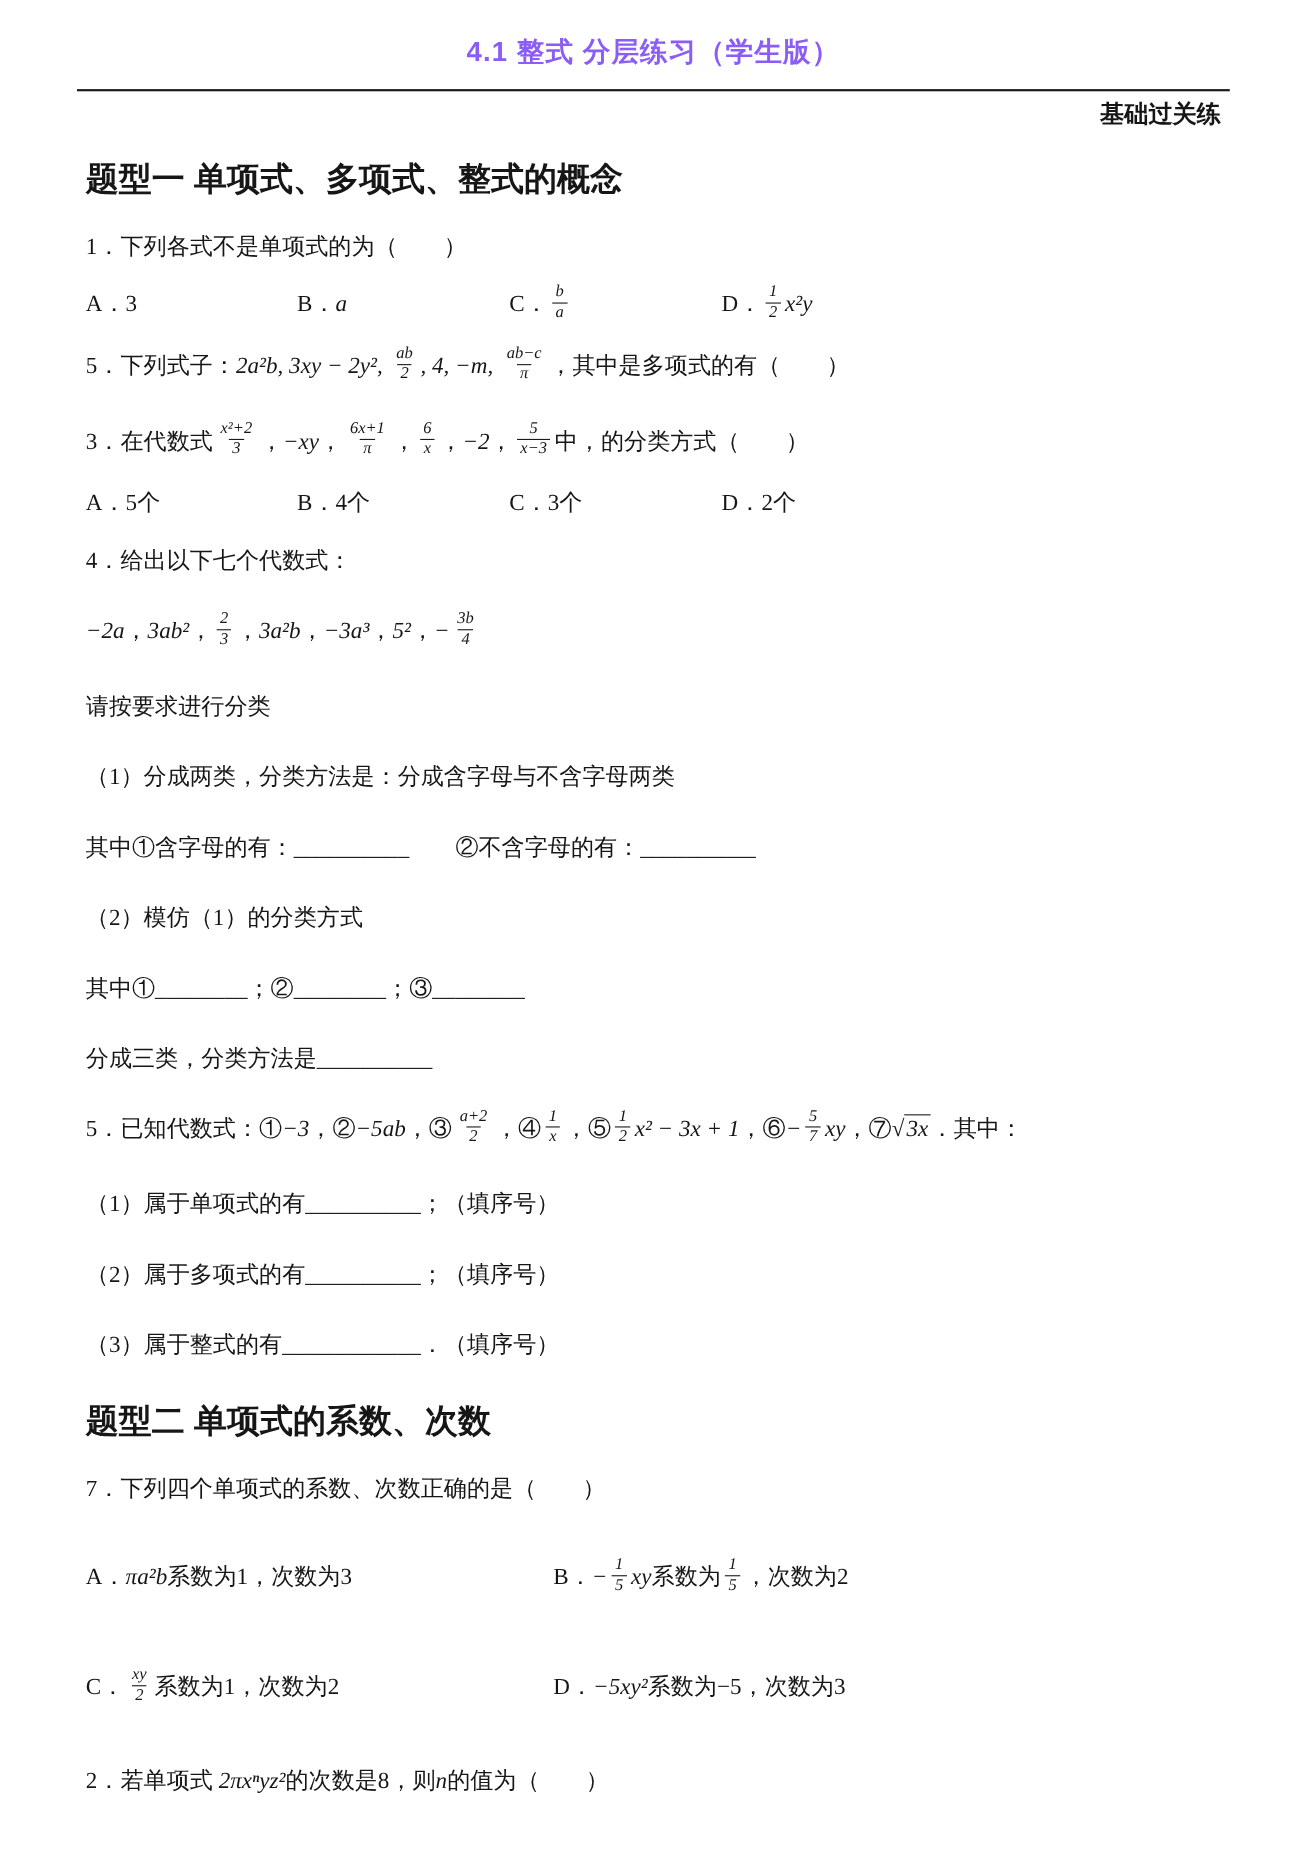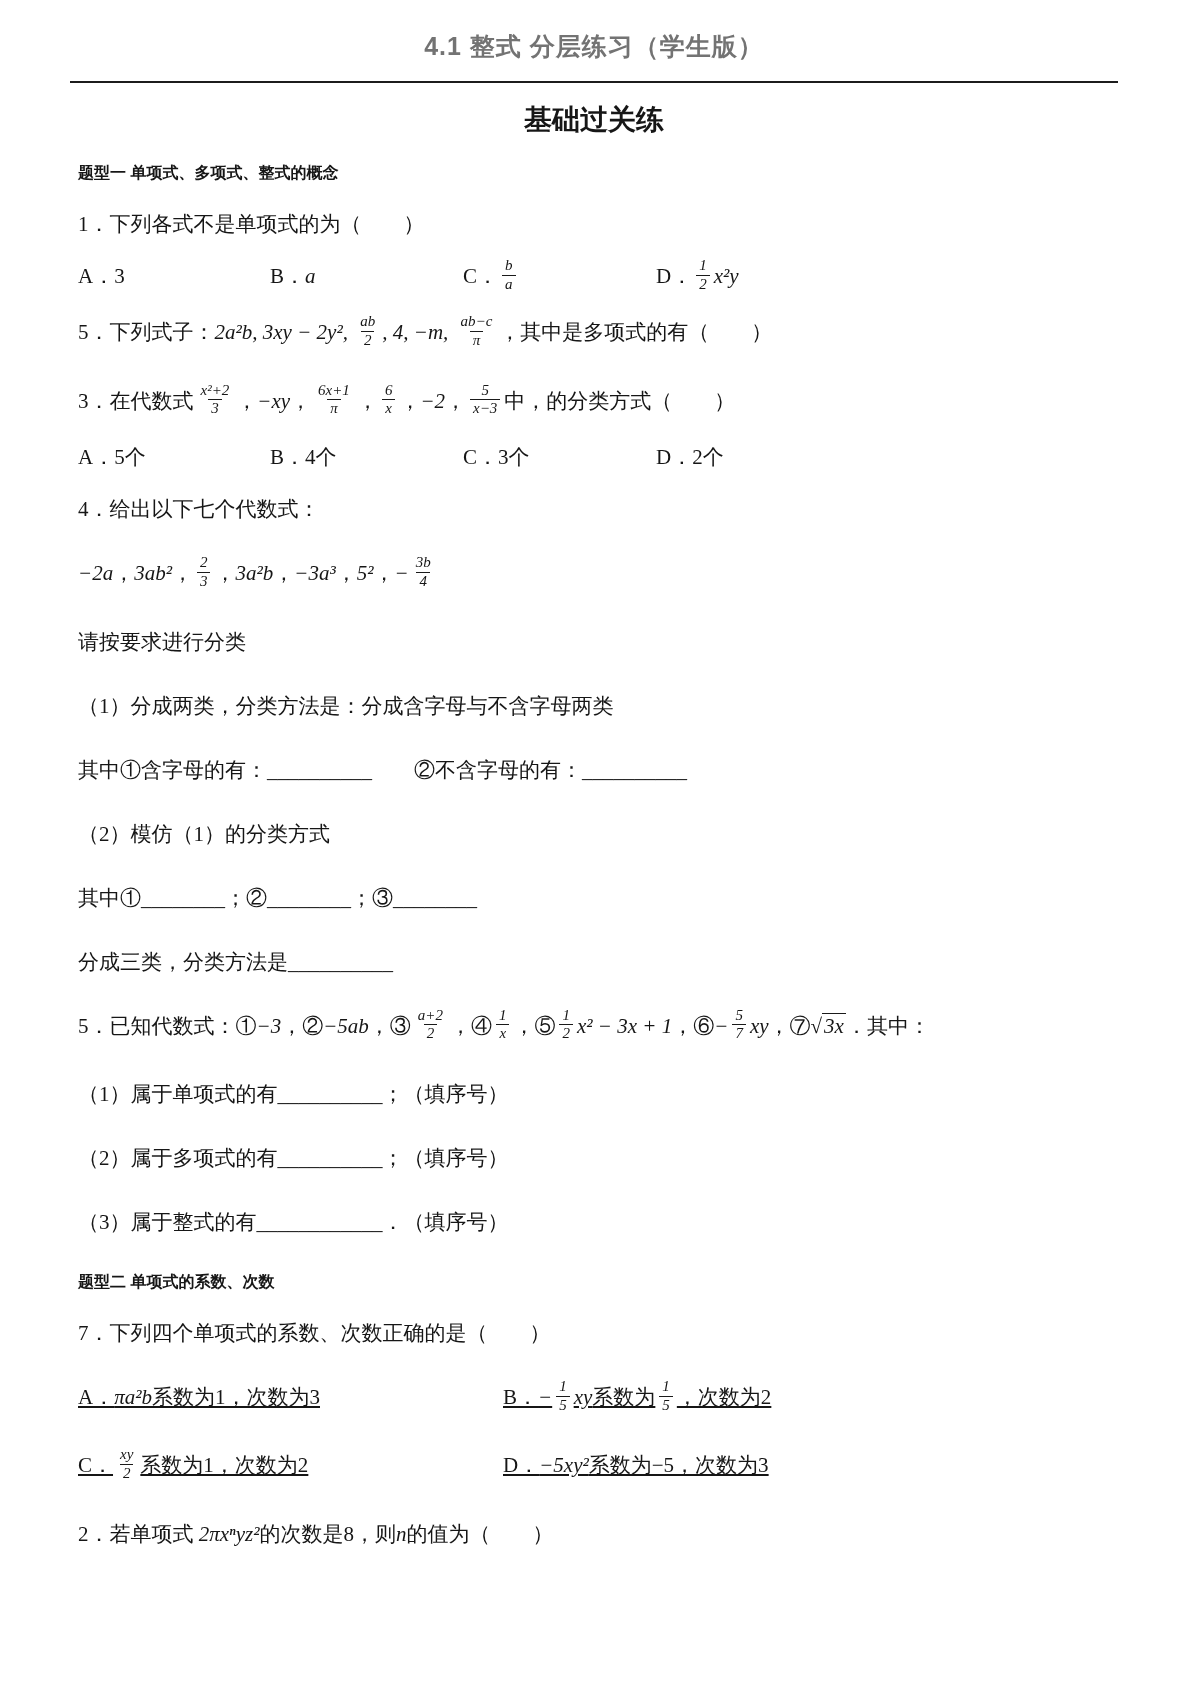--- a/index.html
+++ b/index.html
@@ -8,48 +8,48 @@
     box-sizing:border-box;padding:26px 80px 34px 78px;
     display:flex;flex-direction:column;
     font-family:"Liberation Serif",serif;color:#161616;font-size:21px;
   }
   .title{
     text-align:center;font-family:"Liberation Sans",sans-serif;
     font-weight:700;font-size:25px;margin:4px 0 18px;letter-spacing:1px;
   }
   .rule{border:none;border-top:2px solid #1c1c1c;margin:0 -8px 6px -8px;}
   .subtitle{
-    text-align:center;font-family:"Liberation Sans",sans-serif;
-    font-weight:700;font-size:28px;margin:12px 0 6px;
+    text-align:right;font-family:"Liberation Sans",sans-serif;
+    font-weight:700;font-size:22px;margin:0 0 6px;
   }
   .topic-heading{
     font-family:"Liberation Sans",sans-serif;font-weight:700;
-    font-size:16px;margin:18px 0 8px;
+    font-size:30px;margin:18px 0 8px;
   }
   .line{margin:16px 0;line-height:32px;}
   .opts4{display:grid;grid-template-columns:192px 193px 193px auto;margin:4px 0;line-height:32px;}
-  .opts2{display:grid;grid-template-columns:425px auto;margin:16px 0;line-height:32px;text-decoration:underline;}
+  .opts2{display:grid;grid-template-columns:425px auto;margin:32px 0;line-height:32px;}
   .math{font-family:"Liberation Serif",serif;font-style:italic;}
   .frac{
     display:inline-flex;flex-direction:column;align-items:center;
     vertical-align:middle;font-family:"Liberation Serif",serif;font-style:italic;
     font-size:15px;line-height:1.18;margin:0 4px;transform:translateY(-3px);
   }
   .frac .num{display:block;padding:0 3px;}
   .frac .den{display:block;border-top:1.4px solid #1a1a1a;padding:0 3px;}
   .sqrt{font-family:"Liberation Serif",serif;font-style:italic;white-space:nowrap;}
   .sqrt .rad{font-style:normal;}
   .sqrt .radicand{border-top:1.6px solid #1a1a1a;padding:0 2px;}
 </style>
 </head>
 <body>
 
 <div class="page">
 
-  <div class="title" style="color: #737373;">4.1 整式 分层练习（学生版）</div>
+  <div class="title" style="color: #8b5cf6;">4.1 整式 分层练习（学生版）</div>
   <hr class="rule">
   <div class="subtitle">基础过关练</div>
 
   <div class="topic-heading">题型一 单项式、多项式、整式的概念</div>
 
   <div class="line">1．下列各式不是单项式的为（　　）</div>
   <div class="opts4">
     <span><span class="txt">A．3</span></span>
     <span><span class="txt">B．</span><span class="math">a</span></span>
     <span><span class="txt">C．</span><span class="frac">

